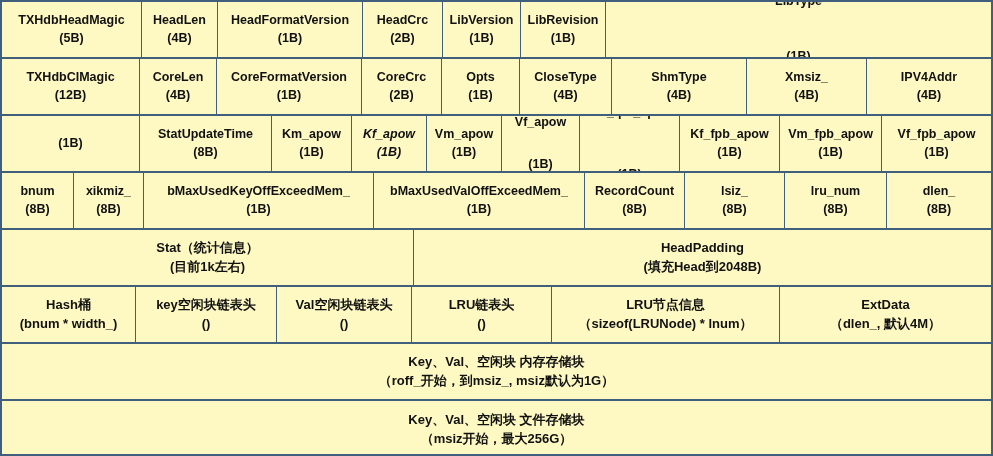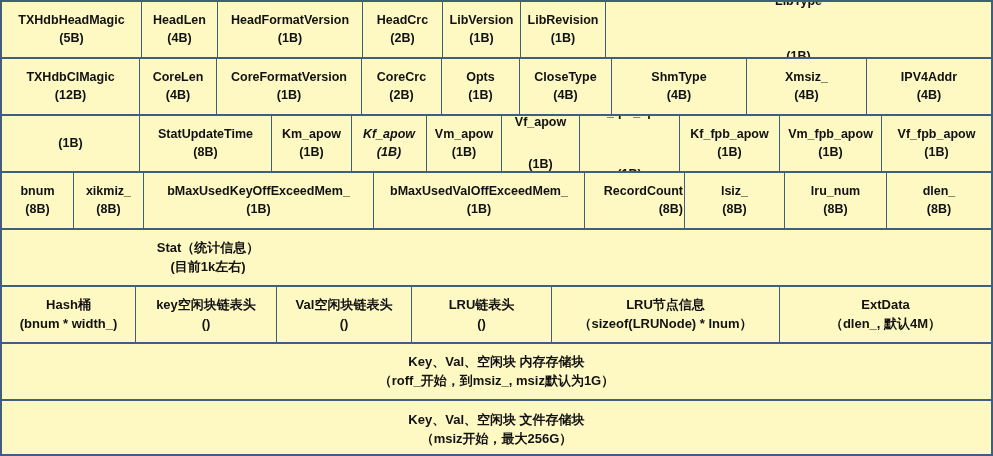--- a/index.html
+++ b/index.html
@@ -183,21 +183,21 @@
         <span class="l2">(8B)</span>
       </div>
       <div class="cell" style="width: 230px; flex: 0 0 230px;">
         <span class="l1">bMaxUsedKeyOffExceedMem_</span>
         <span class="l2">(1B)</span>
       </div>
       <div class="cell" style="width: 211px; flex: 0 0 211px;">
         <span class="l1">bMaxUsedValOffExceedMem_</span>
         <span class="l2">(1B)</span>
       </div>
-      <div class="cell" style="width: 100px; flex: 0 0 100px; align-items: flex-end;">
+      <div class="cell" style="width: 100px; flex: 0 0 100px;">
         <span class="l1">RecordCount</span>
         <span class="l2">(8B)</span>
       </div>
       <div class="cell" style="width: 100px; flex: 0 0 100px;">
         <span class="l1">lsiz_</span>
         <span class="l2">(8B)</span>
       </div>
       <div class="cell" style="width: 102px; flex: 0 0 102px;">
         <span class="l1">lru_num</span>
         <span class="l2">(8B)</span>
@@ -205,20 +205,24 @@
       <div class="cell" style="width: 104px; flex: 0 0 104px;">
         <span class="l1">dlen_</span>
         <span class="l2">(8B)</span>
       </div>
     </div>
     <div class="row r5">
       <div class="cell cjk" style="width: 412px; flex: 0 0 412px;">
         <span class="l1">Stat（统计信息）</span>
         <span class="l2">(目前1k左右)</span>
       </div>
+      <div class="cell cjk" style="width: 577px; flex: 0 0 577px;">
+        <span class="l1">HeadPadding</span>
+        <span class="l2">(填充Head到2048B)</span>
+      </div>
     </div>
     <div class="row r6">
       <div class="cell cjk" style="width: 134px; flex: 0 0 134px;">
         <span class="l1">Hash桶</span>
         <span class="l2">(bnum * width_)</span>
       </div>
       <div class="cell cjk" style="width: 141px; flex: 0 0 141px;">
         <span class="l1">key空闲块链表头</span>
         <span class="l2">()</span>
       </div>

